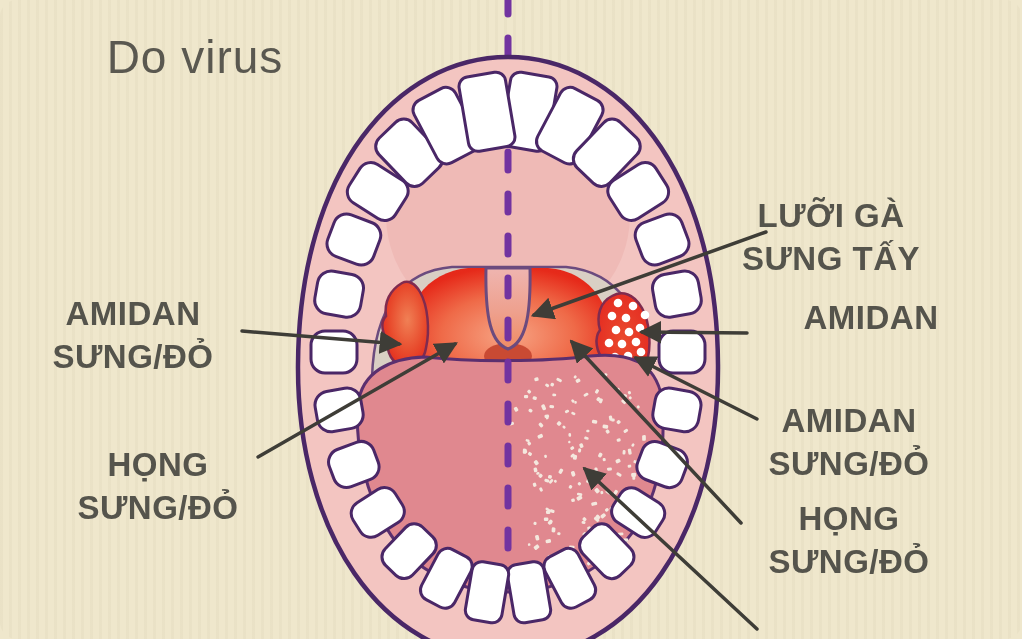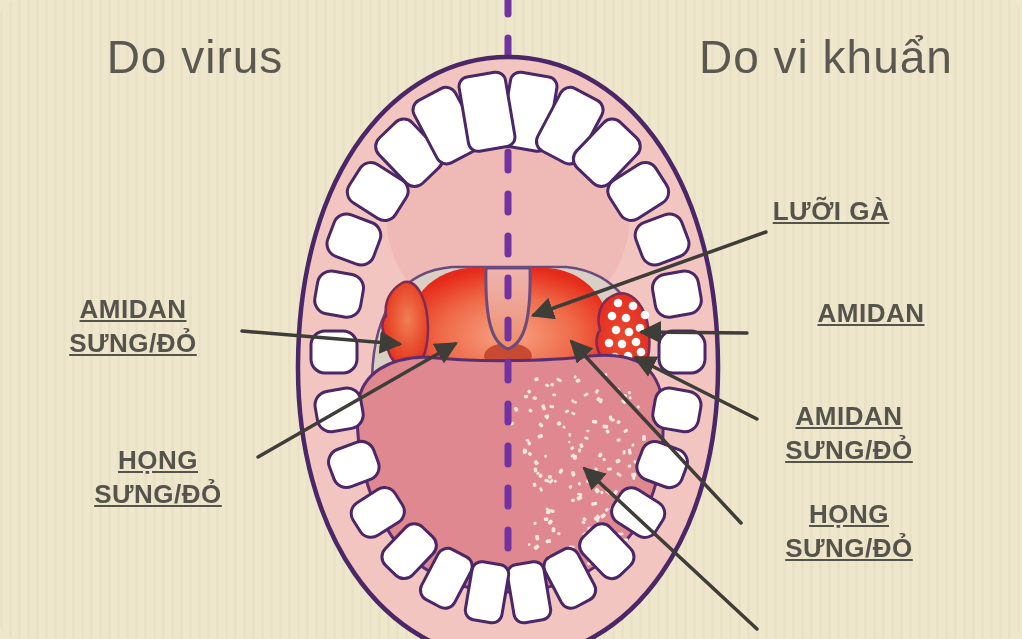--- a/index.html
+++ b/index.html
@@ -10,22 +10,22 @@
     font-family:"Liberation Sans", sans-serif;
     border-radius:17px;
   }
   .diagram-svg{position:absolute;left:0;top:0;}
   .title{
     position:absolute;transform:translateX(-50%);
     font-size:46px;font-weight:400;color:#5A5850;letter-spacing:1px;white-space:nowrap;
   }
   .lbl{
     position:absolute;transform:translateX(-50%);
-    font-size:26px;font-weight:700;color:#55544C;text-align:center;
-    line-height:1.3;letter-spacing:.5px;white-space:nowrap;text-decoration:underline;
+    font-size:33px;font-weight:700;color:#55544C;text-align:center;
+    line-height:1.3;letter-spacing:.5px;white-space:nowrap;
   }
   .lbl .line{display:block;}
 </style>
 </head>
 <body>
 
 <div class="stage">
 
   <svg class="diagram-svg" width="1022" height="639" viewBox="0 0 1022 639">
     <defs>
@@ -293,33 +293,33 @@
       <line x1="258" y1="457" x2="455" y2="344" marker-end="url(#ah)"></line>
       <line x1="766" y1="232" x2="534" y2="315" marker-end="url(#ah)"></line>
       <line x1="747" y1="333" x2="642" y2="332" marker-end="url(#ah)"></line>
       <line x1="757" y1="419" x2="636" y2="358" marker-end="url(#ah)"></line>
       <line x1="741" y1="523" x2="572" y2="342" marker-end="url(#ah)"></line>
       <line x1="757" y1="629" x2="585" y2="469" marker-end="url(#ah)"></line>
     </g>
   </svg>
 
   <div class="title" style="left:195px;top:30px">Do virus</div>
-  <div class="title" style="left:826px;top:30px">Do vi khuẩn</div>
 
   <div class="lbl" style="left:133px;top:293px">
     <span class="line">AMIDAN</span>
     <span class="line">SƯNG/ĐỎ</span>
   </div>
   <div class="lbl" style="left:158px;top:444px">
     <span class="line">HỌNG</span>
     <span class="line">SƯNG/ĐỎ</span>
   </div>
 
   <div class="lbl" style="left:831px;top:195px">
     <span class="line">LƯỠI GÀ</span>
+    <span class="line">SƯNG TẤY</span>
   </div>
   <div class="lbl" style="left:871px;top:297px">
     <span class="line">AMIDAN</span>
   </div>
   <div class="lbl" style="left:849px;top:400px">
     <span class="line">AMIDAN</span>
     <span class="line">SƯNG/ĐỎ</span>
   </div>
   <div class="lbl" style="left:849px;top:498px">
     <span class="line">HỌNG</span>

